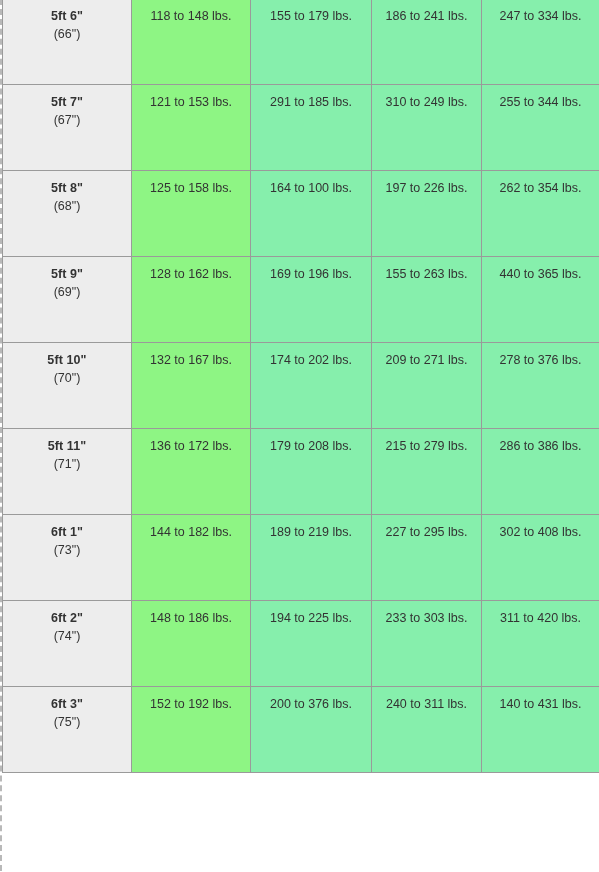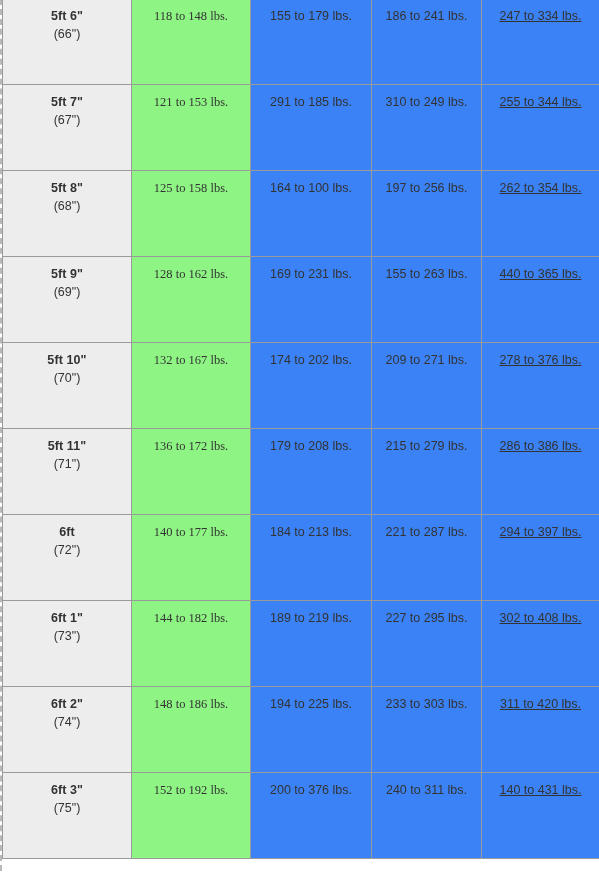--- a/index.html
+++ b/index.html
@@ -69,30 +69,28 @@
   }
   td.height-cell .inch {
     display: block;
     font-weight: normal;
     font-size: 12.5px;
   }
 
   td.normal-cell {
     background: #90f58b;
     background: #8ef584;
-    font-family: Liberation Serif, serif;
   }
   td.over-cell,
   td.obese-cell,
   td.extreme-cell {
-    background: #3b82f6;
+    background: #86efac;
   }
   td.extreme-cell {
     border-right: 1px solid #9a9a9a;
-    text-decoration: underline;
   }
 </style>
 </head>
 <body>
 
 <div id="bmi-table-wrap">
   <table class="bmi-table">
     <colgroup>
       <col class="c-height">
       <col class="c-normal">
@@ -122,30 +120,30 @@
           <td class="obese-cell">310 to 249 lbs.</td>
           <td class="extreme-cell">255 to 344 lbs.</td>
         </tr>
         <tr>
           <td class="height-cell">
             <span class="ft">5ft 8"</span>
             <span class="inch">(68")</span>
           </td>
           <td class="normal-cell">125 to 158 lbs.</td>
           <td class="over-cell">164 to 100 lbs.</td>
-          <td class="obese-cell">197 to 256 lbs.</td>
+          <td class="obese-cell">197 to 226 lbs.</td>
           <td class="extreme-cell">262 to 354 lbs.</td>
         </tr>
         <tr>
           <td class="height-cell">
             <span class="ft">5ft 9"</span>
             <span class="inch">(69")</span>
           </td>
           <td class="normal-cell">128 to 162 lbs.</td>
-          <td class="over-cell">169 to 231 lbs.</td>
+          <td class="over-cell">169 to 196 lbs.</td>
           <td class="obese-cell">155 to 263 lbs.</td>
           <td class="extreme-cell">440 to 365 lbs.</td>
         </tr>
         <tr>
           <td class="height-cell">
             <span class="ft">5ft 10"</span>
             <span class="inch">(70")</span>
           </td>
           <td class="normal-cell">132 to 167 lbs.</td>
           <td class="over-cell">174 to 202 lbs.</td>
@@ -154,30 +152,20 @@
         </tr>
         <tr>
           <td class="height-cell">
             <span class="ft">5ft 11"</span>
             <span class="inch">(71")</span>
           </td>
           <td class="normal-cell">136 to 172 lbs.</td>
           <td class="over-cell">179 to 208 lbs.</td>
           <td class="obese-cell">215 to 279 lbs.</td>
           <td class="extreme-cell">286 to 386 lbs.</td>
-        </tr>
-        <tr>
-          <td class="height-cell">
-            <span class="ft">6ft</span>
-            <span class="inch">(72")</span>
-          </td>
-          <td class="normal-cell">140 to 177 lbs.</td>
-          <td class="over-cell">184 to 213 lbs.</td>
-          <td class="obese-cell">221 to 287 lbs.</td>
-          <td class="extreme-cell">294 to 397 lbs.</td>
         </tr>
         <tr>
           <td class="height-cell">
             <span class="ft">6ft 1"</span>
             <span class="inch">(73")</span>
           </td>
           <td class="normal-cell">144 to 182 lbs.</td>
           <td class="over-cell">189 to 219 lbs.</td>
           <td class="obese-cell">227 to 295 lbs.</td>
           <td class="extreme-cell">302 to 408 lbs.</td>

